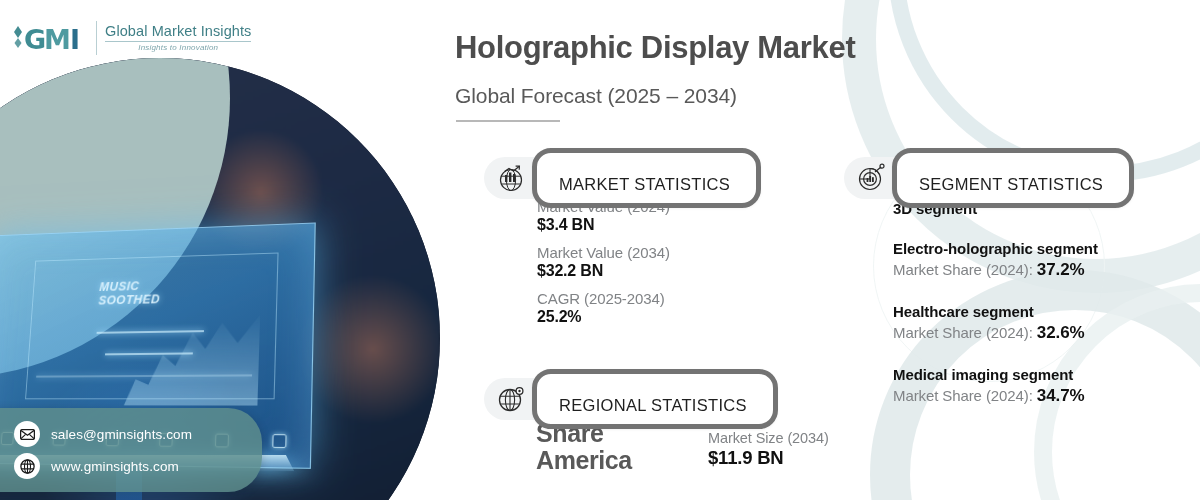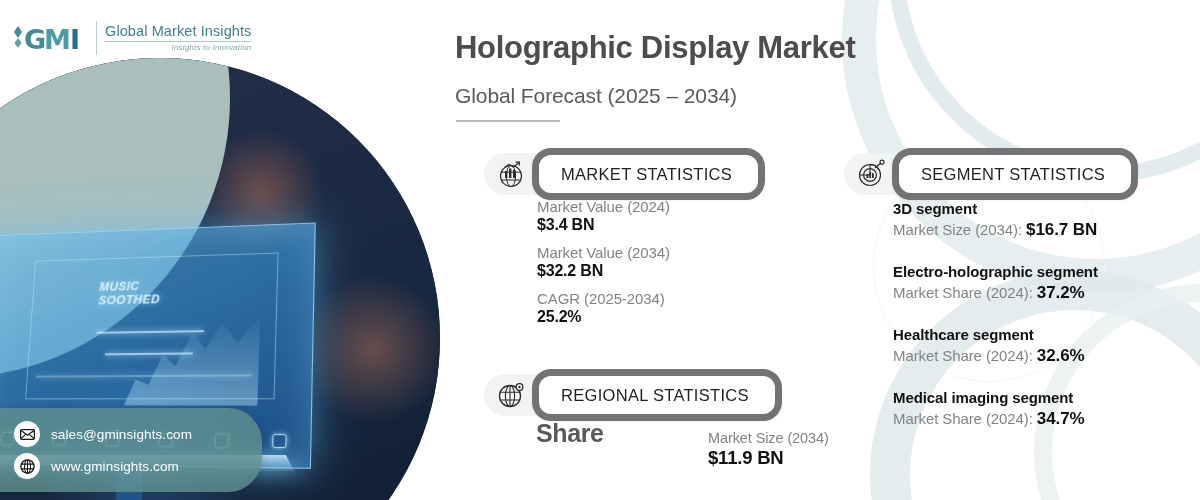--- a/index.html
+++ b/index.html
@@ -224,21 +224,21 @@
   }
   .logo-rule {
     height: 1px;
     background: #a9c6cb;
     margin: 3px 0 2px 0;
   }
   .logo-tag {
     font-size: 8px;
     color: #7fa6ac;
     font-style: italic;
-    text-align: right;
+    text-align: center;
     letter-spacing: .2px;
   }
 
   
   .title {
     position: absolute;
     left: 455px; top: 30px;
     font-size: 31px;
     font-weight: 700;
     color: #4d4d4d;
@@ -270,25 +270,25 @@
     border-radius: 21px 0 0 21px;
     display: flex;
     align-items: center;
     justify-content: center;
     position: relative;
     left: 6px;
   }
   .pill-label {
     height: 38px;
     background: #ffffff;
-    border: 7px solid #737373;
+    border: 5px solid #737373;
     border-radius: 19px;
     display: flex;
     align-items: center;
-    padding: 0 26px 0 22px;
+    padding: 12px 26px 0 22px;
     font-size: 16.5px;
     letter-spacing: .3px;
     color: #1f1f1f;
     box-shadow: 0 1px 3px rgba(0,0,0,.05);
     position: relative;
     z-index: 2;
   }
   #pill-market   { left: 478px; top: 148px; }
   #pill-regional { left: 478px; top: 369px; }
   #pill-segment  { left: 838px; top: 148px; }
@@ -486,20 +486,21 @@
         <circle cx="23.5" cy="7" r="3.4" fill="#ffffff" stroke="#2b2b2b" stroke-width="1.3"></circle>
         <circle cx="23.5" cy="7" r="1.2" fill="#2b2b2b"></circle>
       </svg>
     </span>
     <span class="pill-label">REGIONAL STATISTICS</span>
   </div>
 
   <div class="region-block">
     <div class="region-name">
       <div>Share</div>
+      <div>America</div>
     </div>
     <div class="region-meta">
       <div class="stat-label">Market Size (2034)</div>
       <div class="stat-value">$11.9 BN</div>
     </div>
   </div>
 
   <div class="pill-wrap" id="pill-segment">
     <span class="pill-icon-bg">
       <svg width="30" height="30" viewBox="0 0 30 30" aria-hidden="true">
@@ -513,24 +514,20 @@
         <path d="M19 9 L25 4" fill="none" stroke="#2b2b2b" stroke-width="1.2"></path>
         <circle cx="26" cy="3.2" r="2" fill="none" stroke="#2b2b2b" stroke-width="1.2"></circle>
       </svg>
     </span>
     <span class="pill-label">SEGMENT STATISTICS</span>
   </div>
 
   <div class="segment-list">
     <div class="segment-item">
       <div class="segment-name">3D segment</div>
-      <div class="segment-metric">
-        <span>Market Size (2034):</span>
-        <b>$16.7 BN</b>
-      </div>
     </div>
     <div class="segment-item">
       <div class="segment-name">Electro-holographic segment</div>
       <div class="segment-metric">
         <span>Market Share (2024):</span>
         <b>37.2%</b>
       </div>
     </div>
     <div class="segment-item">
       <div class="segment-name">Healthcare segment</div>

